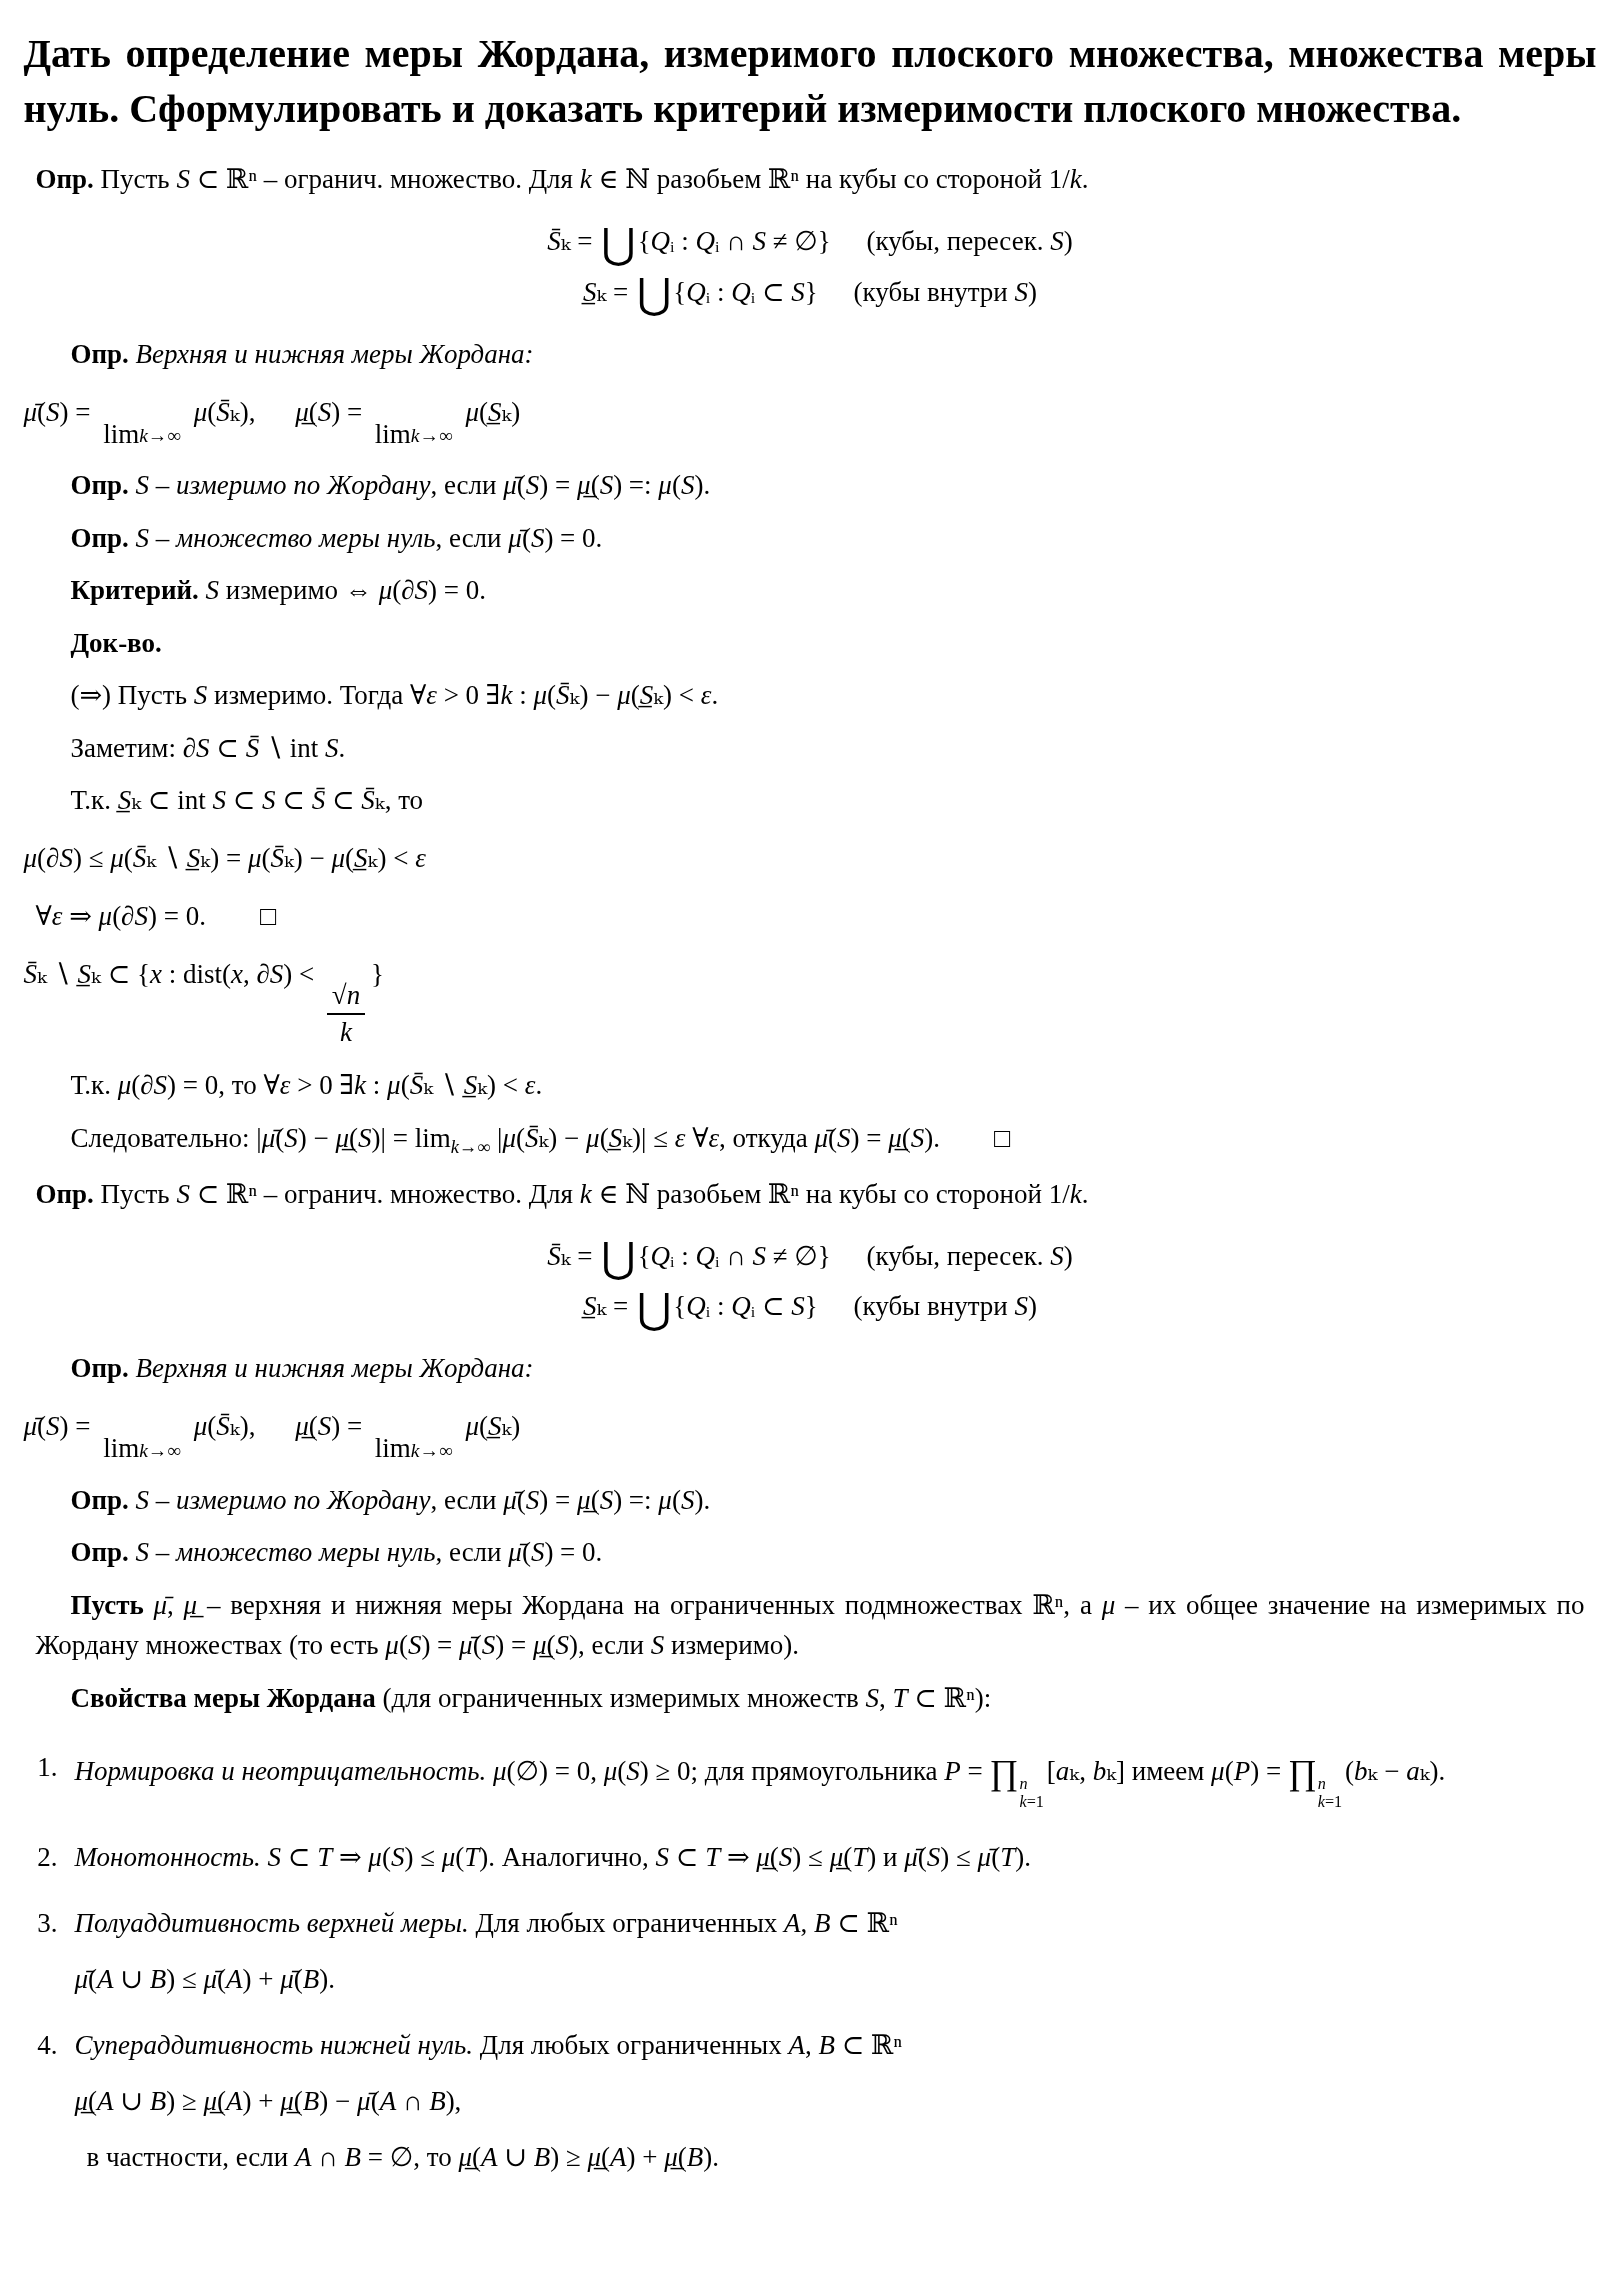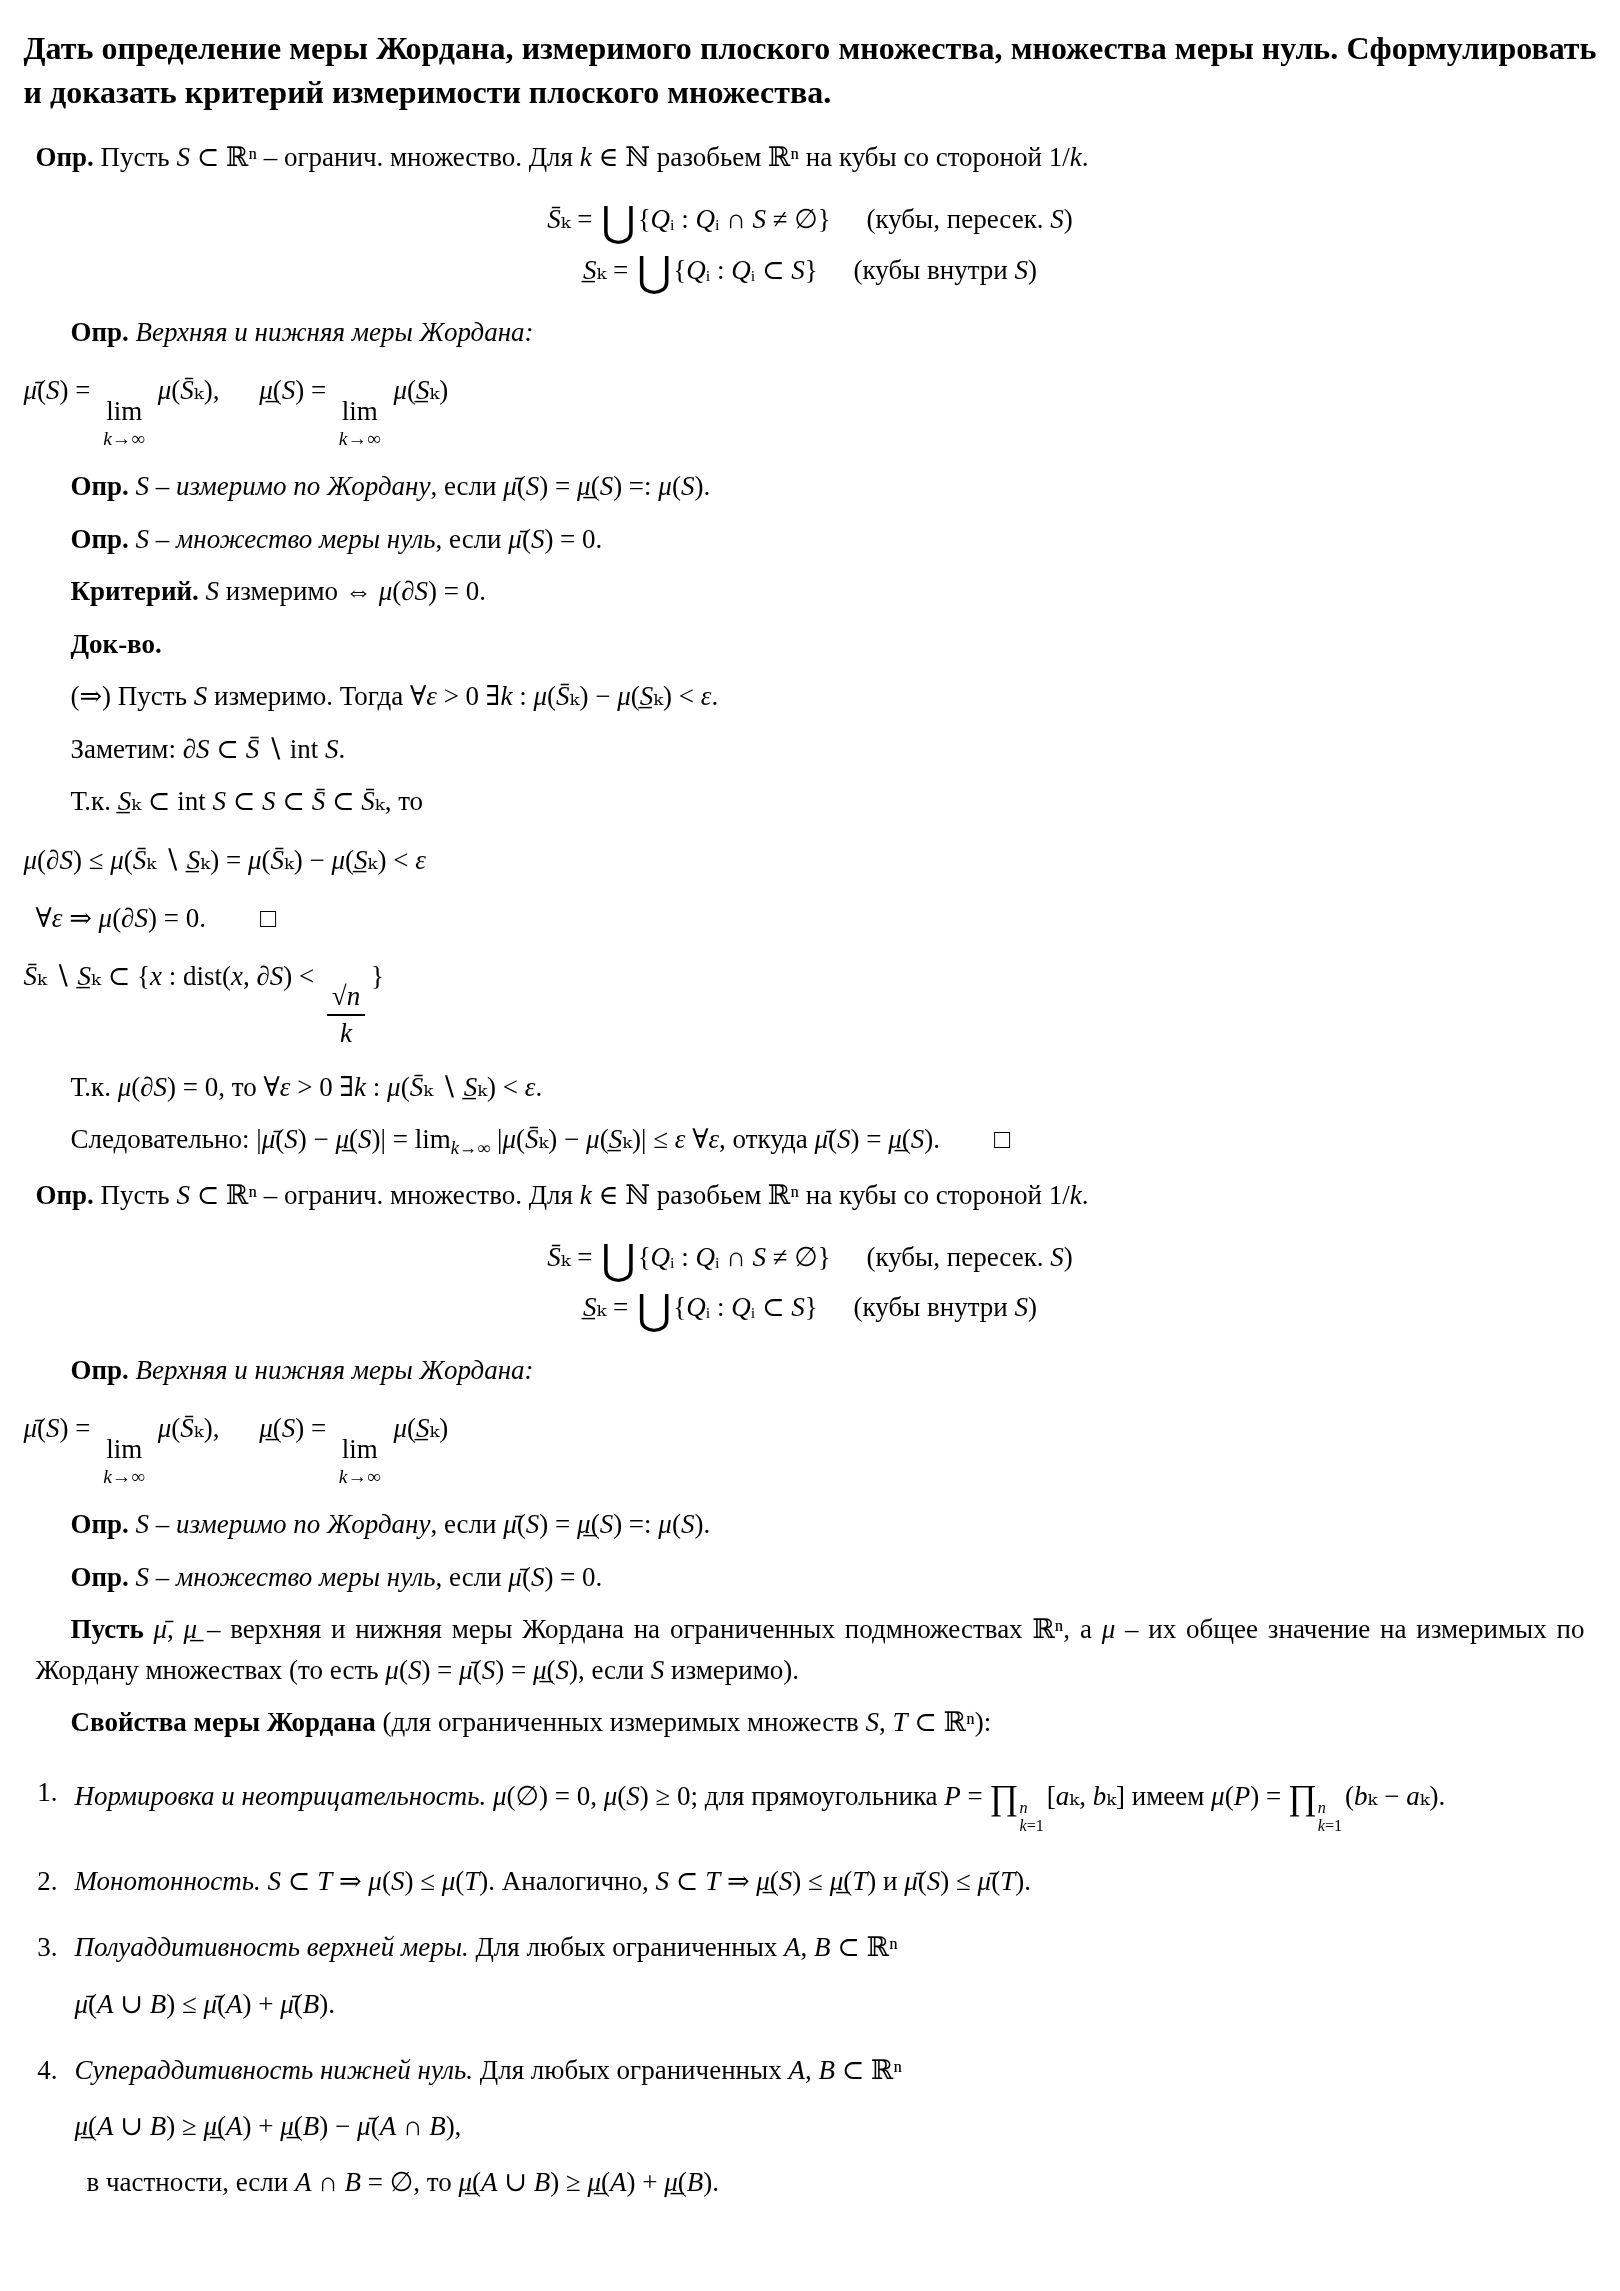--- a/index.html
+++ b/index.html
@@ -5,38 +5,38 @@
   html,body{margin:0;padding:0;background:#ffffff;color:#000000;}
   .page{
     width:1620px;
     box-sizing:border-box;
     padding:25.5px 23.5px 59px 23.5px;
     font-family:"Liberation Serif","DejaVu Serif",serif;
     font-size:27px;
     line-height:1.5;
   }
   h1{
-    font-size:32px;
+    font-size:40px;
     font-weight:700;
     line-height:1.38;
     margin:0 0 23.5px 0;
     text-align:justify;
   }
   h1.second{margin-top:53px;}
   p{margin:12px;text-align:justify;}
   .ind{text-indent:35px;}
   b{font-weight:700;}
   i,.it{font-style:italic;}
   .dmgroup{margin:21.6px 0;text-align:center;text-indent:0;}
   .dmgroup .row{margin:9.8px 0;}
   .dm{margin:17.6px 0;text-align:left;text-indent:0;}
   .note{margin-left:29px;}
   .cup{font-size:1.55em;line-height:0;vertical-align:-0.18em;padding:0 2px;}
   .limstack{
-    display:inline-flex;flex-direction:column;align-items:center;
+    display:inline-flex;flex-direction:row;align-items:center;
     line-height:1;vertical-align:-0.8em;margin:0 5.9px;
   }
   .limstack .b{font-size:0.72em;margin-top:3.9px;}
   .gap{margin-left:33px;}
   .frac{
     display:inline-flex;flex-direction:column;align-items:center;
     line-height:1.15;vertical-align:-0.75em;margin:0 5.9px;
   }
   .frac .num{border-bottom:2px solid #000;padding:0 4.9px 2px 4.9px;}
   .frac .den{padding-top:2px;}

